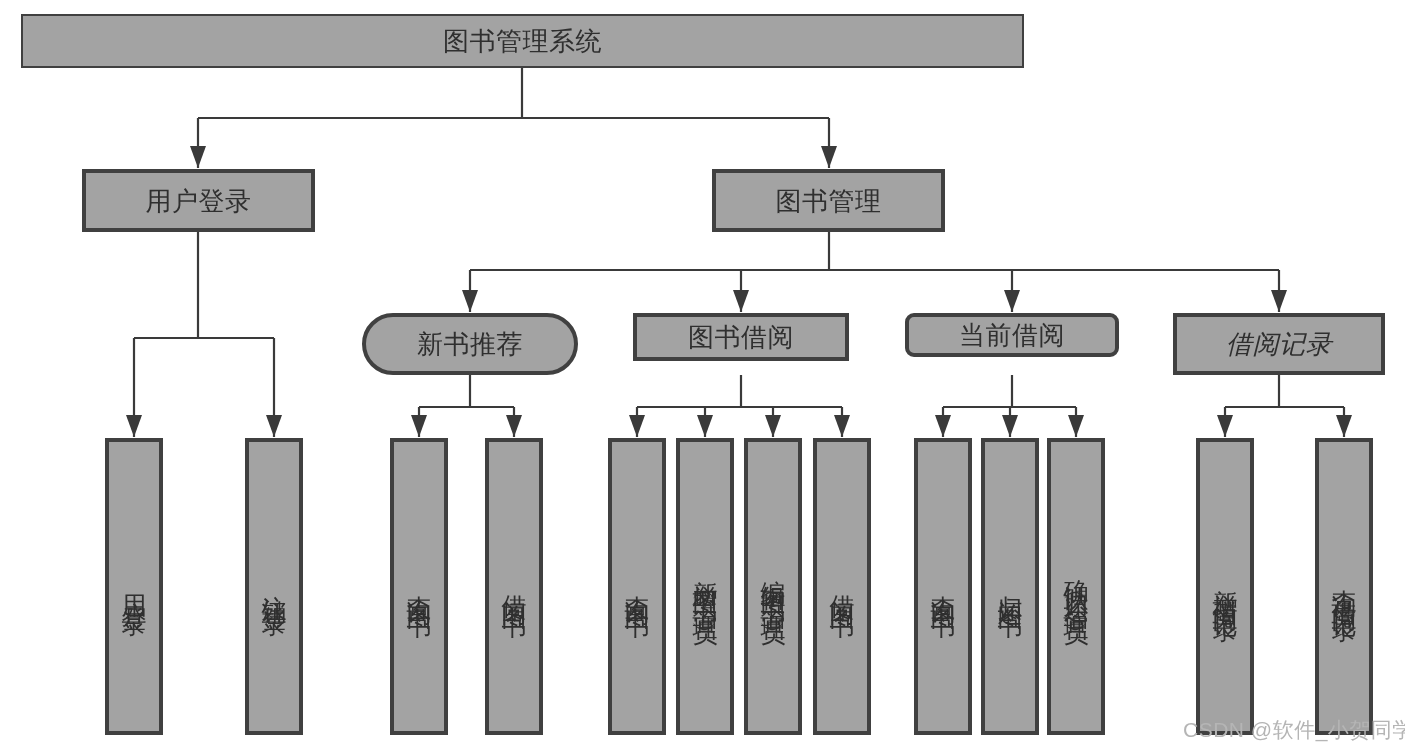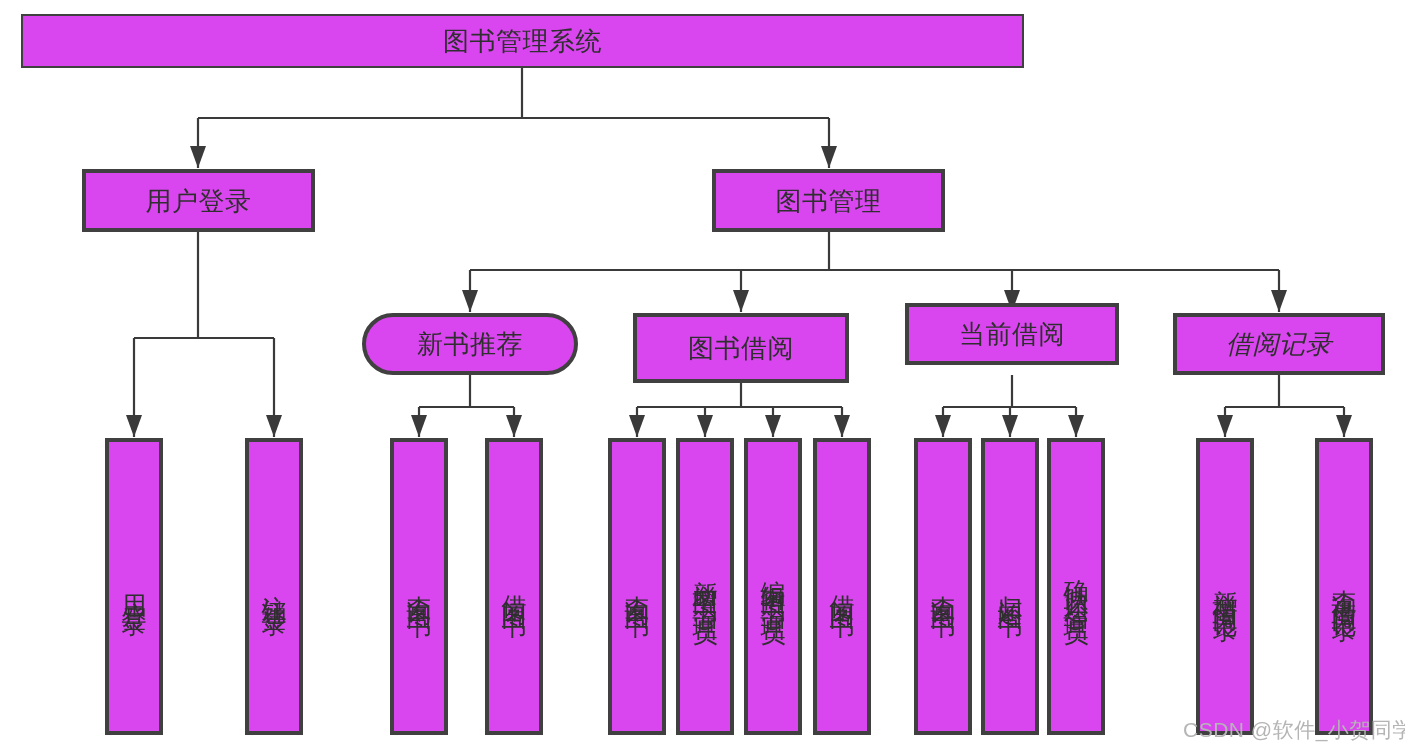--- a/index.html
+++ b/index.html
@@ -22,21 +22,21 @@
     stroke-width: 2.2;
   }
   .connectors path.stem {
     fill: none;
     stroke: #3a3a3a;
     stroke-width: 2.2;
   }
   .box {
     position: absolute;
     box-sizing: border-box;
-    background: #d946ef;
+    background: #a3a3a3;
     border: 4px solid #404040;
     display: flex;
     align-items: center;
     justify-content: center;
     color: #2f2f2f;
   }
   .box.root { border-width: 2.5px; }
   .hlabel {
     font-size: 26px;
     letter-spacing: 0.5px;
@@ -116,24 +116,24 @@
   <div class="box" style="left:82px; top:169px; width:233px; height:63px;">
     <span class="hlabel">用户登录</span>
   </div>
   <div class="box" style="left:712px; top:169px; width:233px; height:63px;">
     <span class="hlabel">图书管理</span>
   </div>
 
   <div class="box" style="left:362px; top:313px; width:216px; height:62px;border-radius:31px;">
     <span class="hlabel">新书推荐</span>
   </div>
-  <div class="box" style="left:633px; top:313px; width:216px; height:70px;">
+  <div class="box" style="left:633px; top:313px; width:216px; height:48px;">
     <span class="hlabel">图书借阅</span>
   </div>
-  <div class="box" style="left:905px; top:303px; width:214px; height:62px;">
+  <div class="box" style="left:905px; top:313px; width:214px; height:44px;border-radius:9px;">
     <span class="hlabel">当前借阅</span>
   </div>
   <div class="box" style="left:1173px; top:313px; width:212px; height:62px;font-style:italic;">
     <span class="hlabel">借阅记录</span>
   </div>
 
   <div class="box leaf" style="left:105px; top:438px; width:58px; height:297px;">
     <span class="vlabel">用户登录</span>
   </div>
   <div class="box leaf" style="left:245px; top:438px; width:58px; height:297px;">

